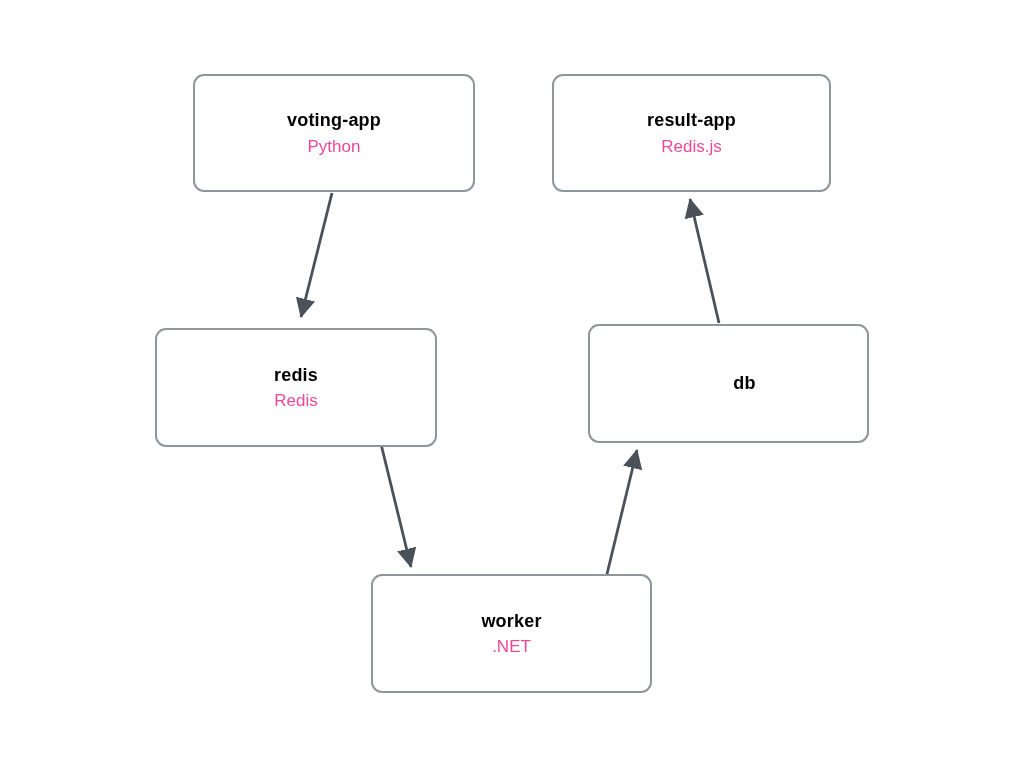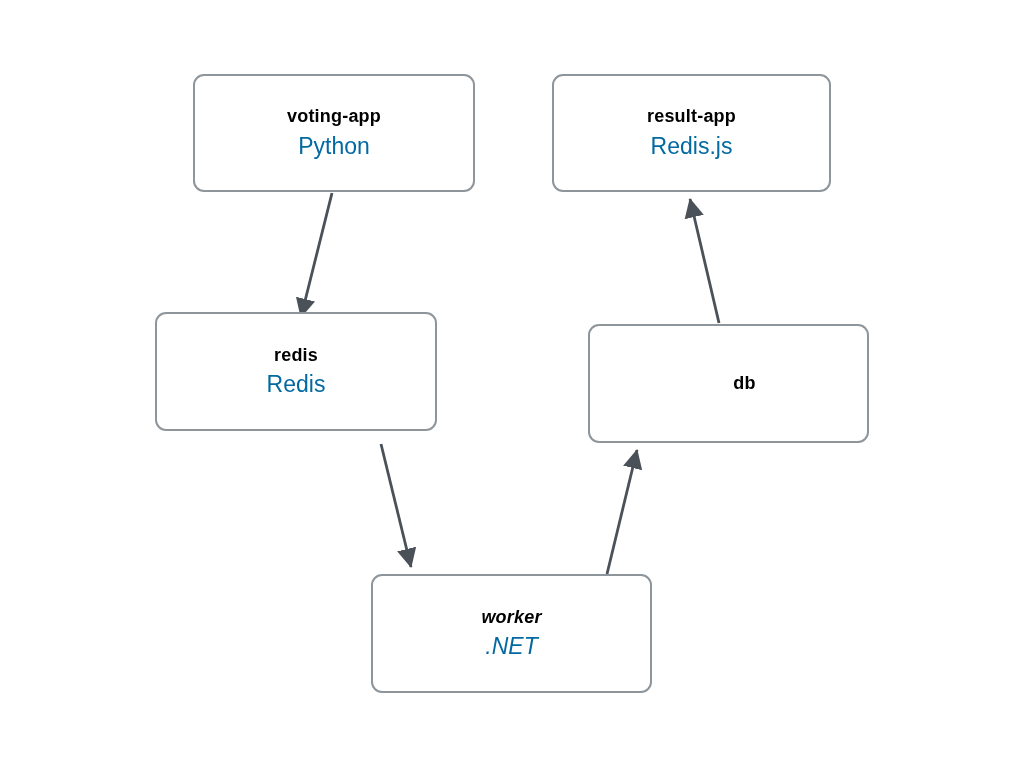--- a/index.html
+++ b/index.html
@@ -37,23 +37,23 @@
     gap: 4px;
   }
   .node .title {
     font-size: 18px;
     font-weight: bold;
     color: #000000;
     line-height: 1.25;
     letter-spacing: 0.2px;
   }
   .node .subtitle {
-    font-size: 23px;
+    font-size: 17px;
     font-weight: normal;
-    color: #0369a1;
+    color: #ec4899;
     line-height: 1.25;
   }
 </style>
 </head>
 <body>
 
 <div id="canvas">
 
   <svg id="edges-svg" xmlns="http://www.w3.org/2000/svg">
     <defs>
@@ -72,27 +72,27 @@
   <div class="node" style="left: 193px; top: 74px; width: 282px; height: 118px; border-color: rgb(142, 150, 156); background: rgb(255, 255, 255);">
     <div class="title">voting-app</div>
     <div class="subtitle">Python</div>
   </div>
 
   <div class="node" style="left: 552px; top: 74px; width: 279px; height: 118px; border-color: rgb(142, 150, 156); background: rgb(255, 255, 255); text-align: center;">
     <div class="title">result-app</div>
     <div class="subtitle">Redis.js</div>
   </div>
 
-  <div class="node" style="left: 155px; top: 312px; width: 282px; height: 119px; border-color: rgb(142, 150, 156); background: rgb(255, 255, 255);">
+  <div class="node" style="left: 155px; top: 328px; width: 282px; height: 119px; border-color: rgb(142, 150, 156); background: rgb(255, 255, 255);">
     <div class="title">redis</div>
     <div class="subtitle">Redis</div>
   </div>
 
   <div class="node" style="left: 588px; top: 324px; width: 281px; height: 119px; border-color: rgb(142, 150, 156); background: rgb(255, 255, 255); padding-left: 32px;">
     <div class="title">db</div>
   </div>
 
-  <div class="node" style="left: 371px; top: 574px; width: 281px; height: 119px; border-color: rgb(142, 150, 156); background: rgb(255, 255, 255); font-style: italic;">
+  <div class="node" style="left: 371px; top: 574px; width: 281px; height: 119px; border-color: rgb(142, 150, 156); background: rgb(255, 255, 255);">
     <div class="title">worker</div>
     <div class="subtitle">.NET</div>
   </div>
 
 </div>
 
 </body></html>

